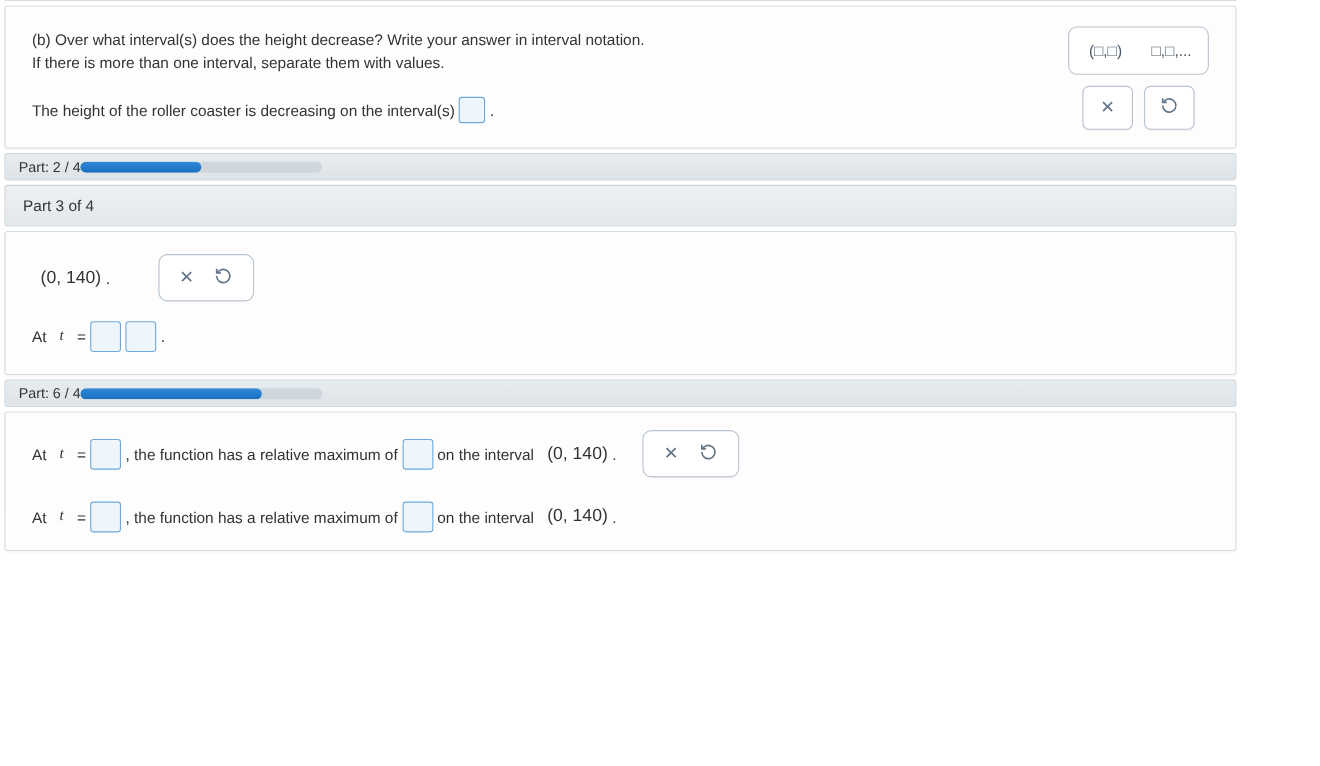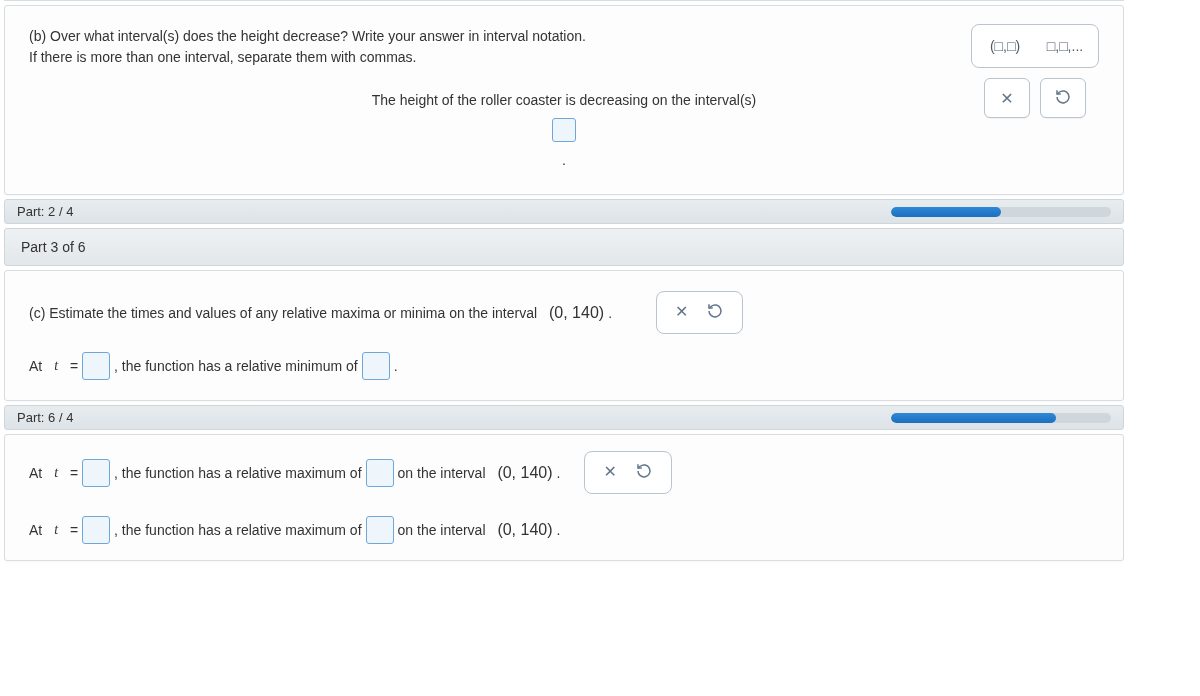--- a/index.html
+++ b/index.html
@@ -21,21 +21,21 @@
     border-radius: 3px;
     margin: 4px 0;
     box-shadow: 0 1px 2px rgba(0,0,0,0.03);
   }
   .card-body {
     padding: 20px 24px;
     position: relative;
   }
   .card-body-tight { padding: 16px 24px; }
   .prompt-text { line-height: 1.5; margin-bottom: 18px; max-width: 740px;}
-  .answer-line { display:flex; align-items:center; flex-wrap:wrap; gap:4px; line-height:2;flex-direction:column; }
+  .answer-line { display:flex; align-items:center; flex-wrap:wrap; gap:4px; line-height:2; }
   .ans-box {
     display:inline-block;
     width:24px; height:24px;
     border:1px solid #6fa8d8;
     background:#eef6fc;
     border-radius:3px;
     vertical-align:middle;
   }
   .ans-box.lg { width:28px; height:28px; }
   .tool-panel {
@@ -82,21 +82,20 @@
   .icon-x::before { content:"✕"; color:#62758a; font-size:16px; }
   .icon-reset svg { width:18px; height:18px; stroke:#62758a; fill:none; stroke-width:2; }
   .progress-bar-wrap {
     background: linear-gradient(#e7ecef,#dde3e7);
     border:1px solid #cfd6db;
     border-radius:3px;
     padding:4px 12px;
     display:flex; align-items:center; 
     font-size:13px;
     margin:4px 0;
-    justify-content:space-between;
   }
   .progress-track {
     flex:0 0 220px;
     height:10px;
     background:#cfd7dd;
     border-radius:5px;
     overflow:hidden;
   }
   .progress-fill {
     height:100%;
@@ -119,21 +118,21 @@
 </head>
 <body>
 <div class="container">
 
 <div class="top-rule"></div>
 
 <div class="card">
   <div class="card-body">
     <div class="prompt-text">
       <span>(b) Over what interval(s) does the height decrease? Write your answer in interval notation.</span><br>
-      <span>If there is more than one interval, separate them with commas.</span>
+      <span>If there is more than one interval, separate them with values.</span>
     </div>
     <div class="answer-line">
       <span>The height of the roller coaster is decreasing on the interval(s)</span>
       <span class="ans-box"></span>
       <span>.</span>
     </div>
 
     <div class="tool-panel">
       <div class="palette-group">
         <div class="palette-cell">(□,□)</div>
@@ -156,43 +155,42 @@
   </div>
 </div>
 
 <div class="progress-bar-wrap">
   <span>Part: 2 / 4</span>
   <div class="progress-track">
     <div class="progress-fill" style="width:50%"></div>
   </div>
 </div>
 
-<div class="section-header">Part 3 of 6</div>
+<div class="section-header">Part 3 of 4</div>
 
 <div class="card">
   <div class="card-body">
     <div class="row-flex" style="margin-bottom:18px;">
-      <span>(c) Estimate the times and values of any relative maxima or minima on the interval</span>&nbsp;
+      &nbsp;
       <span class="math">(0, 140)</span><span>.</span>
       <span class="inline-tools" style="margin-left:40px;">
         <span class="icon-x"></span>
         <span class="icon-reset">
           <svg viewBox="0 0 24 24">
                 <path d="M4 12a8 8 0 1 0 3-6.3L4 8"></path>
                 <polyline points="4 3 4 8 9 8"></polyline>
               </svg>
         </span>
       </span>
     </div>
     <div class="row-flex">
       <span>At</span>&nbsp;
       <span class="ital">t</span>&nbsp;
       <span>=</span>
       <span class="ans-box lg"></span>
-      <span>, the function has a relative minimum of</span>
       <span class="ans-box lg"></span>
       <span>.</span>
     </div>
   </div>
 </div>
 
 <div class="progress-bar-wrap">
   <span>Part: 6 / 4</span>
   <div class="progress-track">
     <div class="progress-fill" style="width:75%"></div>

